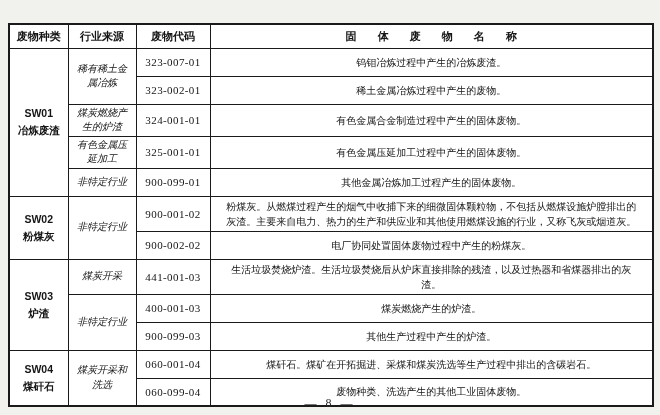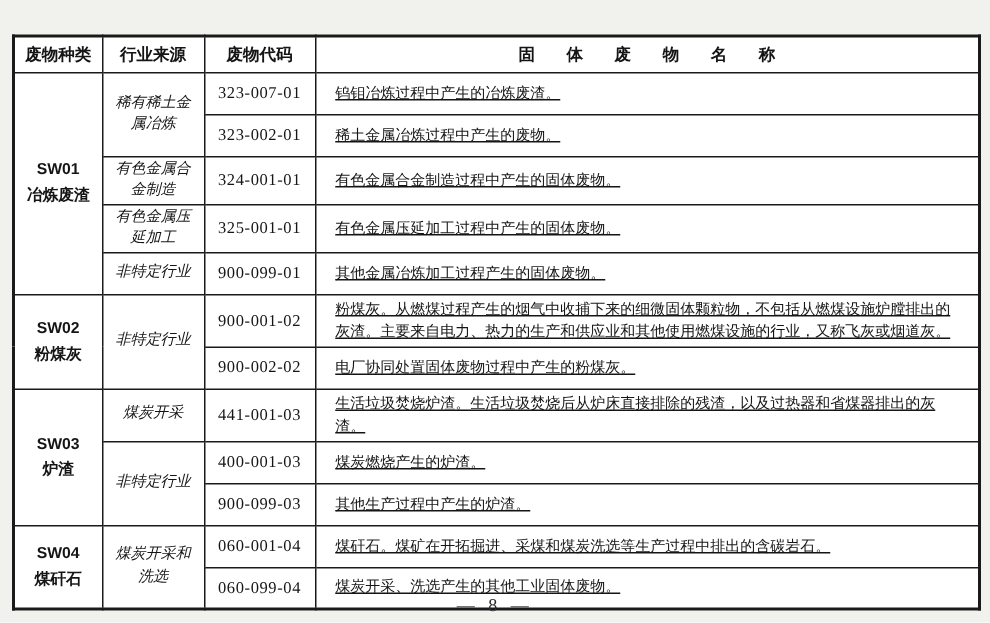--- a/index.html
+++ b/index.html
@@ -55,25 +55,24 @@
   }
   td.code {
     text-align: center;
     font-family: "Liberation Serif", serif;
     font-size: 11px;
     letter-spacing: 0.4px;
     white-space: nowrap;
     padding: 1px;
   }
   td.name {
-    text-align: left;
+    text-align: center;
     font-size: 10px;
     line-height: 1.5;
     padding: 2px 13px;
-    text-decoration: underline;
   }
   .footer {
     position: absolute;
     left: 0; right: 0;
     bottom: 4px;
     text-align: center;
     font-family: "Liberation Serif", serif;
     font-size: 12px;
     letter-spacing: 3px;
     color: #2a2a2a;
@@ -104,21 +103,21 @@
           <td class="cat" rowspan="5"><span>SW01</span><br><span>冶炼废渣</span></td>
           <td class="ind" rowspan="2">稀有稀土金属冶炼</td>
           <td class="code">323-007-01</td>
           <td class="name">钨钼冶炼过程中产生的冶炼废渣。</td>
         </tr>
         <tr>
           <td class="code">323-002-01</td>
           <td class="name">稀土金属冶炼过程中产生的废物。</td>
         </tr>
         <tr>
-          <td class="ind" rowspan="1">有色金属合金制造</td>
+          <td class="ind" rowspan="1">煤炭燃烧产生的炉渣</td>
           <td class="code">324-001-01</td>
           <td class="name">有色金属合金制造过程中产生的固体废物。</td>
         </tr>
         <tr>
           <td class="ind" rowspan="1">有色金属压延加工</td>
           <td class="code">325-001-01</td>
           <td class="name">有色金属压延加工过程中产生的固体废物。</td>
         </tr>
         <tr>
           <td class="ind" rowspan="1">非特定行业</td>
@@ -151,20 +150,20 @@
           <td class="name">其他生产过程中产生的炉渣。</td>
         </tr>
         <tr>
           <td class="cat" rowspan="2"><span>SW04</span><br><span>煤矸石</span></td>
           <td class="ind" rowspan="2">煤炭开采和洗选</td>
           <td class="code">060-001-04</td>
           <td class="name">煤矸石。煤矿在开拓掘进、采煤和煤炭洗选等生产过程中排出的含碳岩石。</td>
         </tr>
         <tr>
           <td class="code">060-099-04</td>
-          <td class="name">煤炭开采、洗选产生的其他工业固体废物。</td>
+          <td class="name">废物种类、洗选产生的其他工业固体废物。</td>
         </tr>
       </tbody>
   </table>
 
   <div class="footer">— 8 —</div>
 
 </div>
 
 </body></html>

